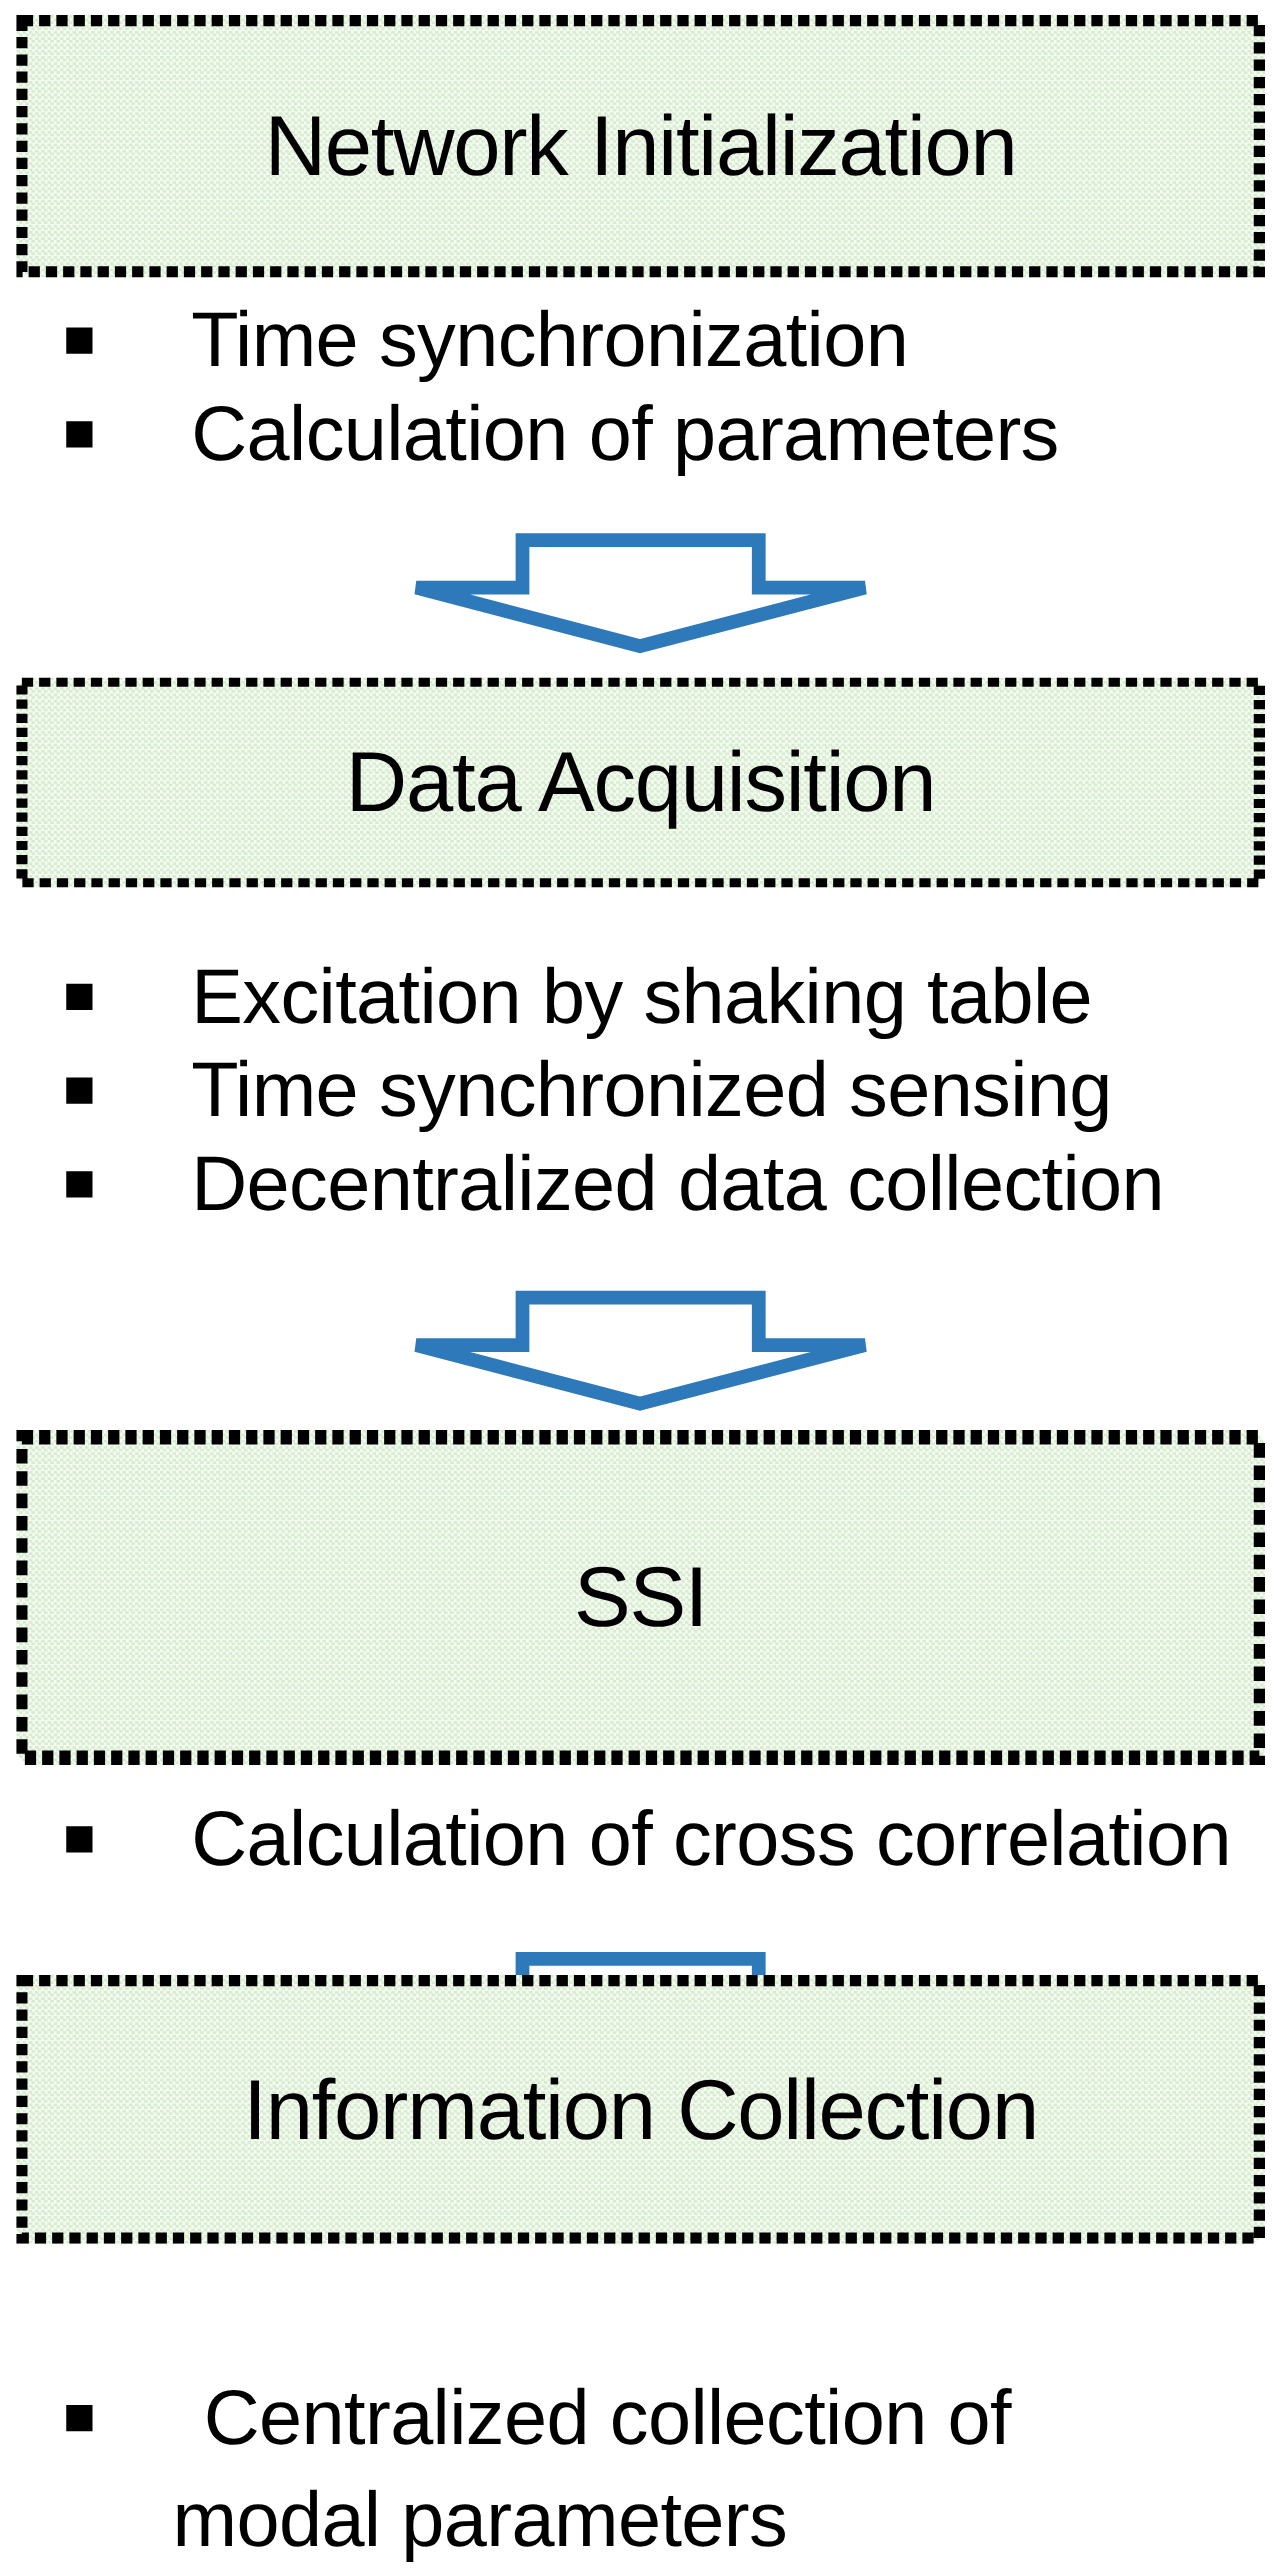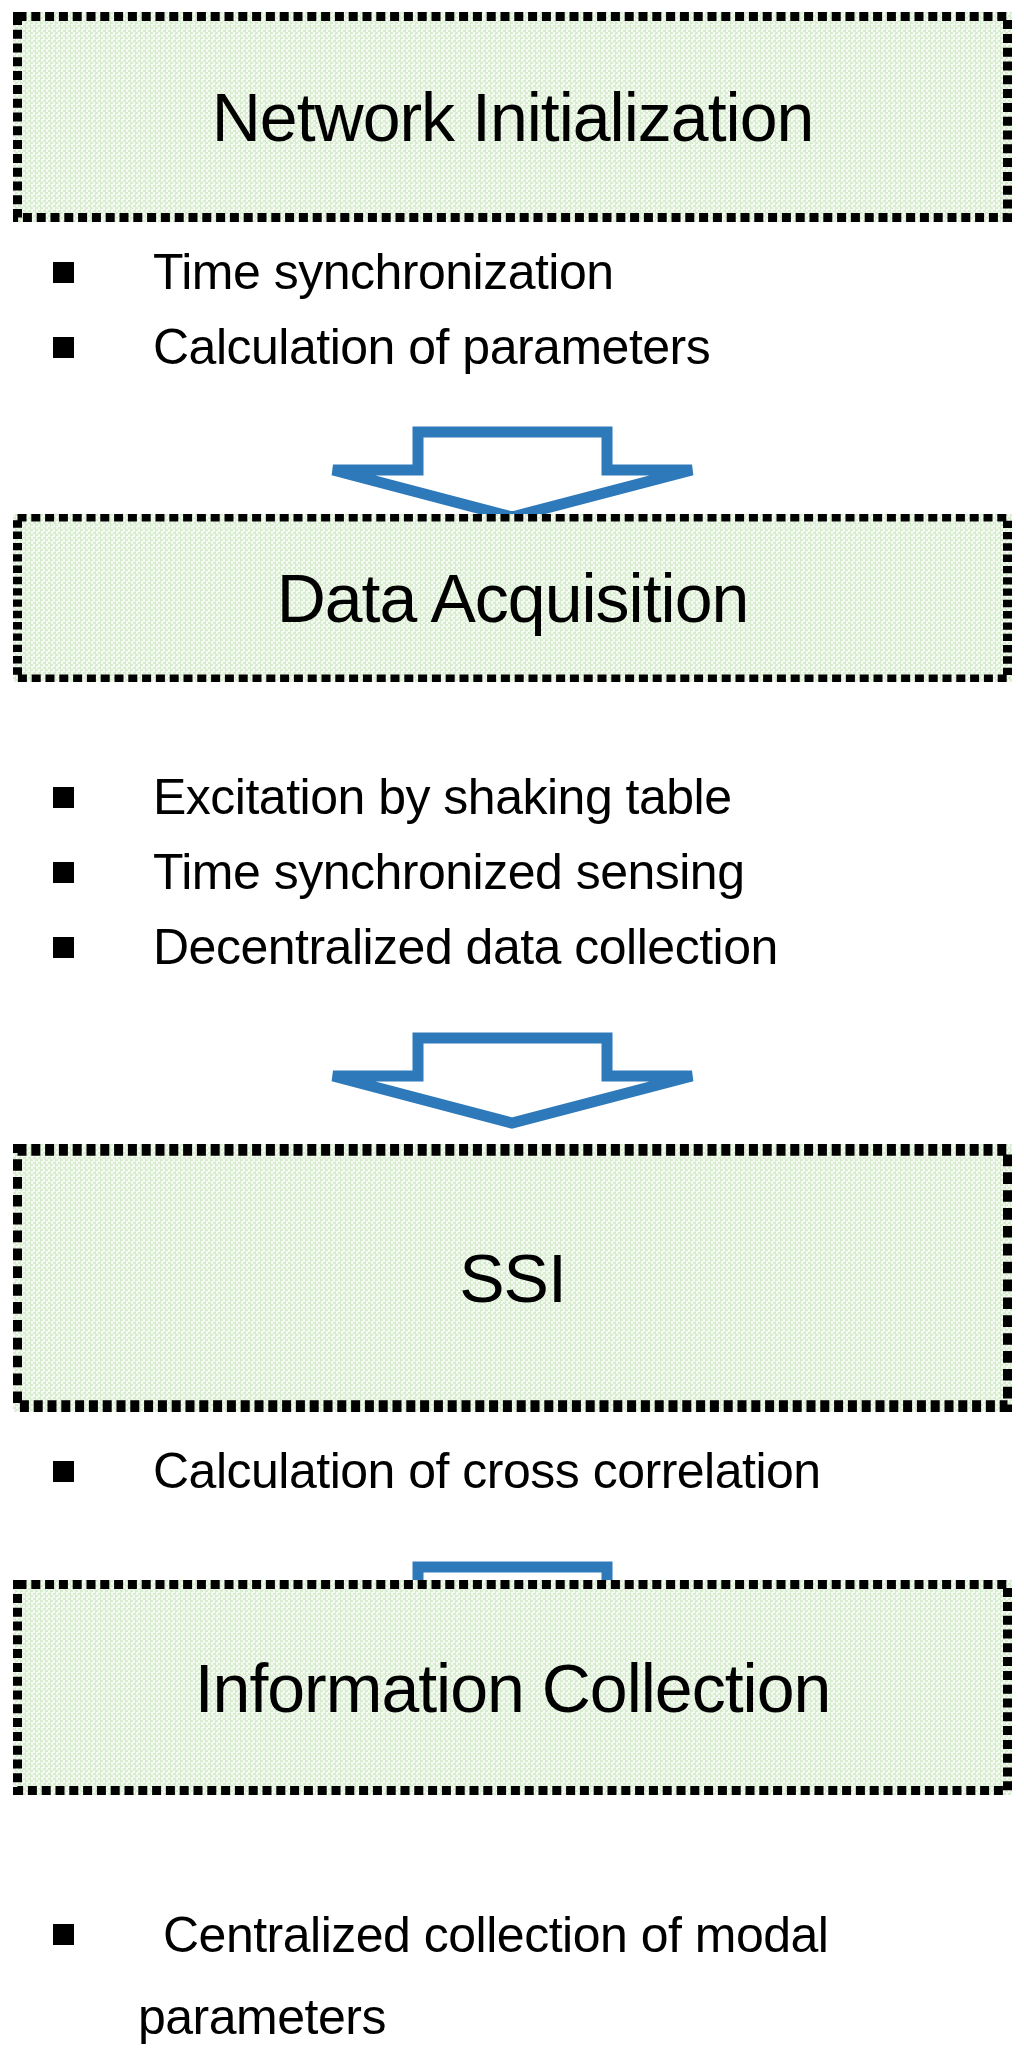--- a/index.html
+++ b/index.html
@@ -13,20 +13,21 @@
   }
   .stage-box{
     position:absolute;
     left:13px;
     width:999px;
     background:
       repeating-conic-gradient(#d8ecd0 0% 25%, #f5faf2 0% 50%);
     background-size:5px 5px;
     display:flex;align-items:center;justify-content:center;
     box-sizing:border-box;
+    border-radius:14px;
   }
   .dash-border{
     position:absolute;inset:0;
     width:100%;height:100%;
     pointer-events:none;
   }
   .stage-title{
     font-size:68px;
     line-height:1;
     letter-spacing:-1px;
@@ -36,21 +37,21 @@
     z-index:2;
   }
   .bullet-list{
     position:absolute;
     left:0;
     width:1010px;
   }
   .bullet-item{
     display:flex;
     align-items:flex-start;
-    font-size:50px;
+    font-size:62px;
     line-height:75px;
     letter-spacing:-0.5px;
     white-space:nowrap;
   }
   .bullet-square{
     flex:0 0 21px;
     width:21px;height:21px;
     background:#000;
     margin:27px 79px 0 53px;
   }
@@ -85,21 +86,21 @@
     <div class="bullet-item">
       <span class="bullet-square"></span>
       <span class="bullet-text">Calculation of parameters</span>
     </div>
   </div>
 
   <svg class="down-arrow" style="top:427px;" viewBox="0 0 370 96">
     <polygon points="90,5 279,5 279,43 364,43 184,90 5,43 90,43" fill="#ffffff" stroke="#2e79b9" stroke-width="11" stroke-linejoin="miter"></polygon>
   </svg>
 
-  <div class="stage-box" style="top:514px;height:168px;">
+  <div class="stage-box" style="top:542px;height:168px;">
     <svg class="dash-border" viewBox="0 0 999 205" preserveAspectRatio="none">
       <rect x="4.5" y="4.5" width="990" height="196" fill="none" stroke="#000000" stroke-width="9" stroke-dasharray="9 4.8"></rect>
     </svg>
     <div class="stage-title">Data Acquisition</div>
   </div>
 
   <div class="bullet-list" style="top:760px;">
     <div class="bullet-item">
       <span class="bullet-square"></span>
       <span class="bullet-text">Excitation by shaking table</span>

